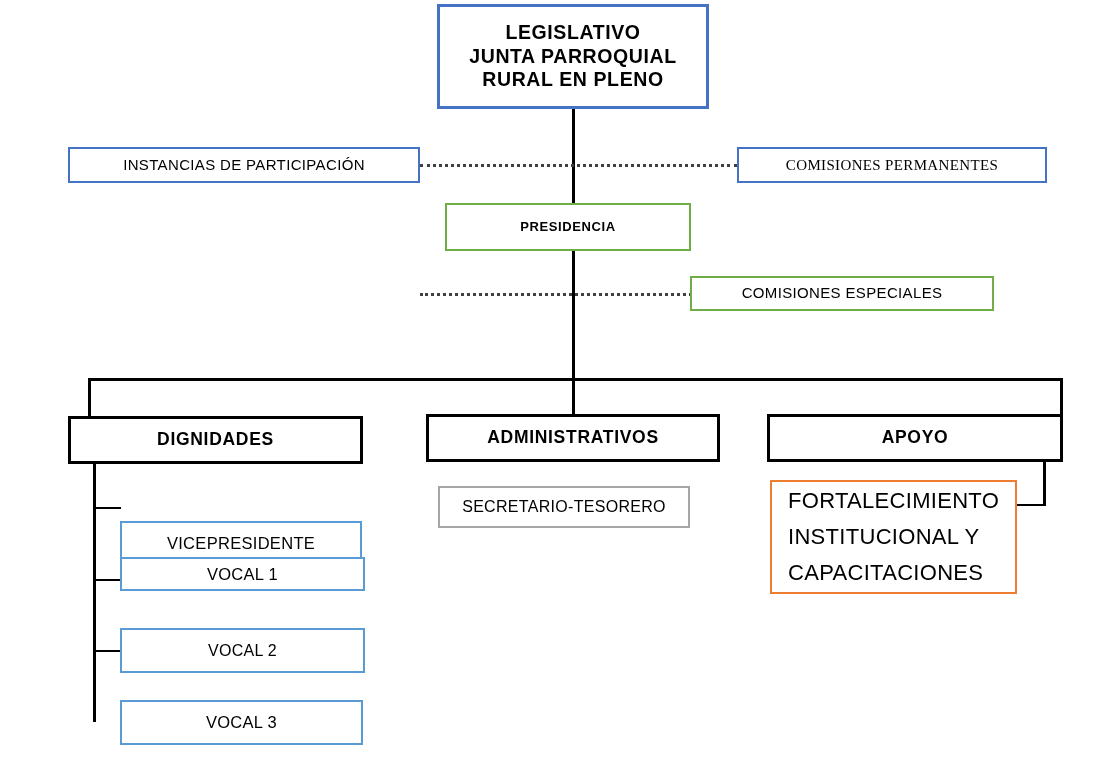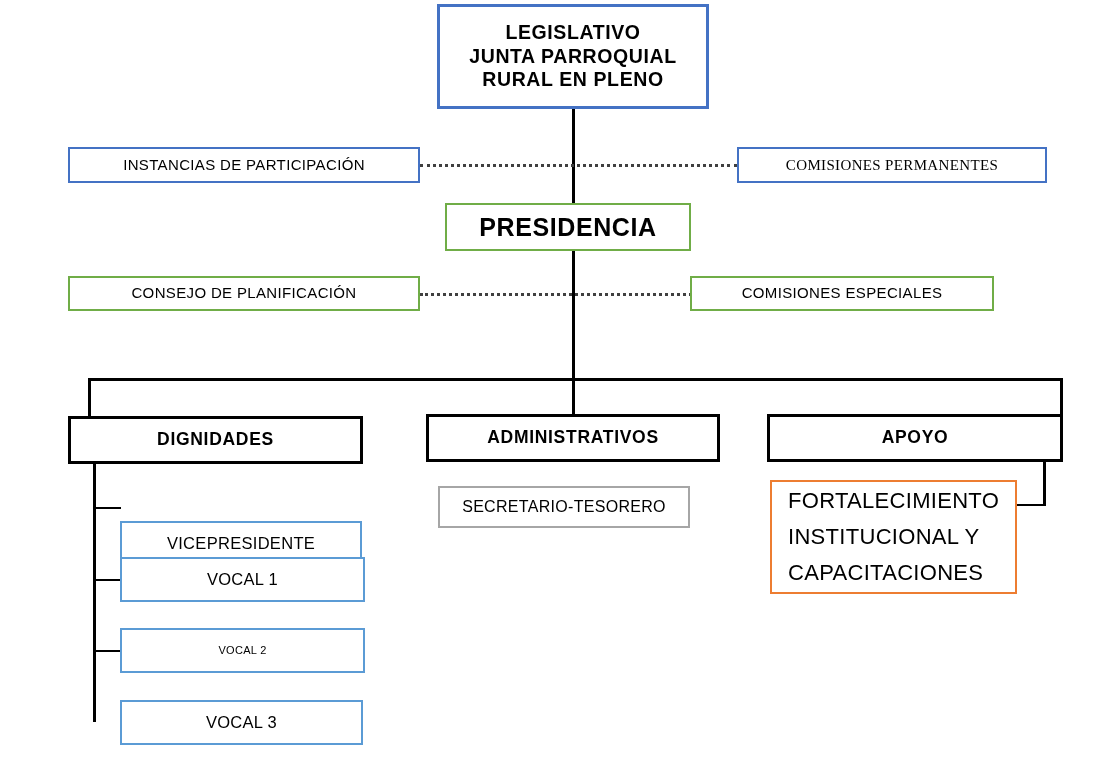--- a/index.html
+++ b/index.html
@@ -40,21 +40,21 @@
     left: 437px; top: 4px; width: 272px; height: 105px;
     border: 3px solid #4472C4;
     font-weight: bold;
     font-size: 19.5px;
     letter-spacing: 0.6px;
   }
   .n-presidencia {
     left: 445px; top: 203px; width: 246px; height: 48px;
     border: 2px solid #70AD47;
     font-weight: bold;
-    font-size: 25px;
+    font-size: 13px;
     letter-spacing: 0.6px;
   }
   .n-instancias {
     left: 68px; top: 147px; width: 352px; height: 36px;
     border: 2px solid #4472C4;
     font-size: 15px;
     letter-spacing: 0.35px;
   }
   .n-comisiones-perm {
     left: 737px; top: 147px; width: 310px; height: 36px;
@@ -99,29 +99,29 @@
   }
 
   .n-vicepresidente {
     left: 120px; top: 485px; width: 242px; height: 45px;
     border: 2px solid #5B9BD5;
     font-size: 16.5px;
     letter-spacing: 0.3px;
     margin-top: 36px;
   }
   .n-vocal1 {
-    left: 120px; top: 557px; width: 245px; height: 45px;
+    left: 120px; top: 557px; width: 245px; height: 34px;
     border: 2px solid #5B9BD5;
     font-size: 16.5px;
     letter-spacing: 0.3px;
   }
   .n-vocal2 {
     left: 120px; top: 628px; width: 245px; height: 45px;
     border: 2px solid #5B9BD5;
-    font-size: 11px;
+    font-size: 16px;
     letter-spacing: 0.3px;
   }
   .n-vocal3 {
     left: 120px; top: 700px; width: 243px; height: 45px;
     border: 2px solid #5B9BD5;
     font-size: 16.5px;
     letter-spacing: 0.3px;
     text-align: right;
   }
   .n-secretario {
@@ -199,23 +199,20 @@
   </div>
 
   <div class="node n-comisiones-perm">
     <span class="label">COMISIONES  PERMANENTES</span>
   </div>
 
   <div class="node n-presidencia">
     <span class="label">PRESIDENCIA</span>
   </div>
 
-  <div class="node n-consejo">
-    <span class="label">CONSEJO DE PLANIFICACIÓN</span>
-  </div>
 
   <div class="node n-comisiones-esp">
     <span class="label">COMISIONES  ESPECIALES</span>
   </div>
 
   <div class="node n-dignidades">
     <span class="label">DIGNIDADES</span>
   </div>
 
   <div class="node n-administrativos">

